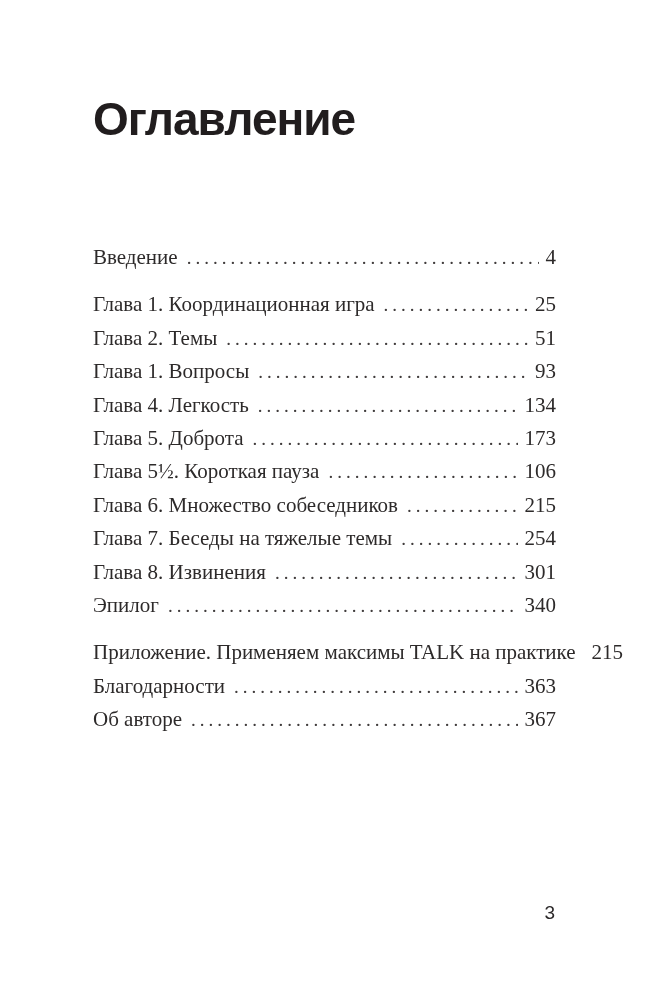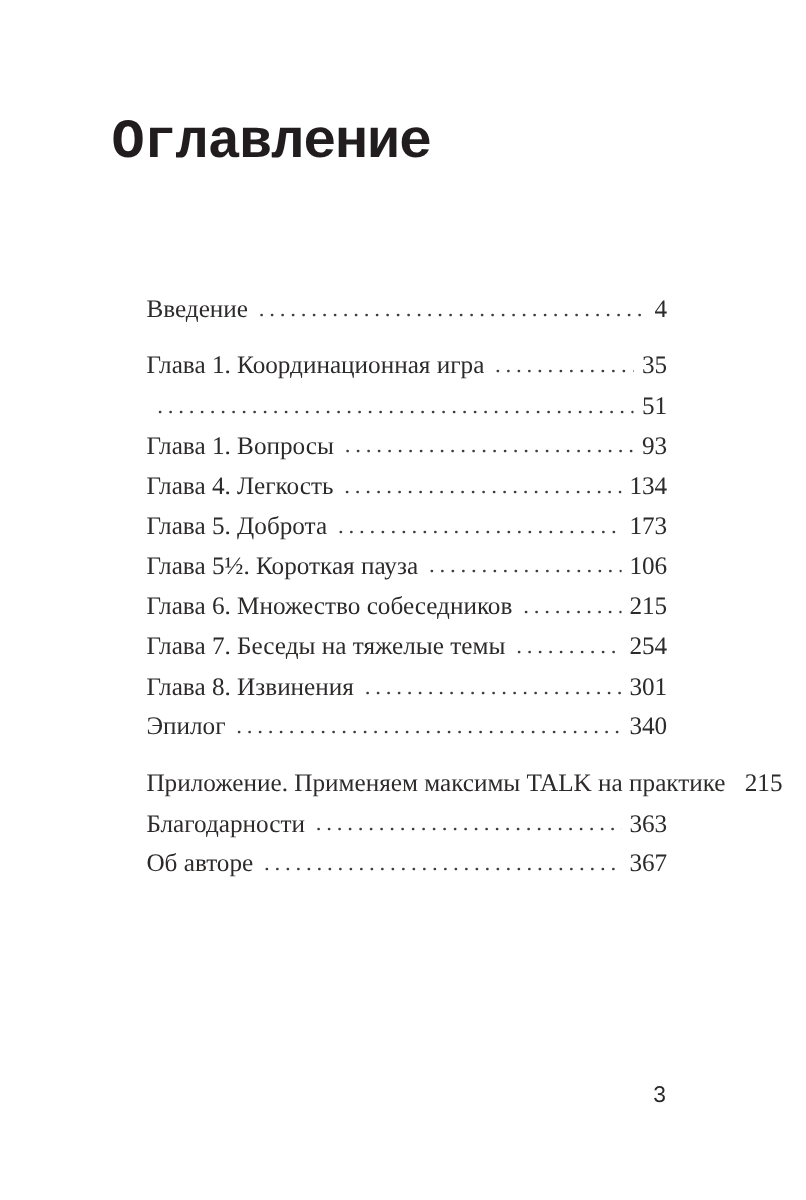--- a/index.html
+++ b/index.html
@@ -17,40 +17,39 @@
   }
   .page-content {
     position: absolute;
     left: 93px;
     width: 463px;
     top: 0;
   }
   .page-title {
     margin: 0;
     padding-top: 94px;
-    font-family: Liberation Mono, monospace;
+    font-family: Liberation Sans, sans-serif;
     font-weight: 700;
     font-size: 46px;
     line-height: 50px;
     letter-spacing: -1px;
     color: #211d1e;
   }
   .toc {
     margin-top: 97px;
     font-size: 21px;
   }
   .toc-group + .toc-group {
     margin-top: 14px;
   }
   .toc-entry {
     display: flex;
     align-items: flex-start;
     line-height: 33.4px;
     white-space: nowrap;
-    margin-left: 29px;
   }
   .toc-entry .label {
     flex: 0 0 auto;
     color: #2d2a2a;
   }
   .toc-entry .leader {
     flex: 1 1 auto;
     overflow: hidden;
     margin: 0 7px 0 9px;
     letter-spacing: 4px;
@@ -82,23 +81,24 @@
         <div class="toc-entry">
           <span class="label">Введение</span>
           <span class="leader">........................................................................................................................</span>
           <span class="pagenum">4</span>
         </div>
       </div>
       <div class="toc-group">
         <div class="toc-entry">
           <span class="label">Глава 1. Координационная игра</span>
           <span class="leader">........................................................................................................................</span>
-          <span class="pagenum">35</span>
+          <span class="pagenum">25</span>
         </div>
         <div class="toc-entry">
+          <span class="label">Глава 2. Темы</span>
           <span class="leader">........................................................................................................................</span>
           <span class="pagenum">51</span>
         </div>
         <div class="toc-entry">
           <span class="label">Глава 1. Вопросы</span>
           <span class="leader">........................................................................................................................</span>
           <span class="pagenum">93</span>
         </div>
         <div class="toc-entry">
           <span class="label">Глава 4. Легкость</span>

